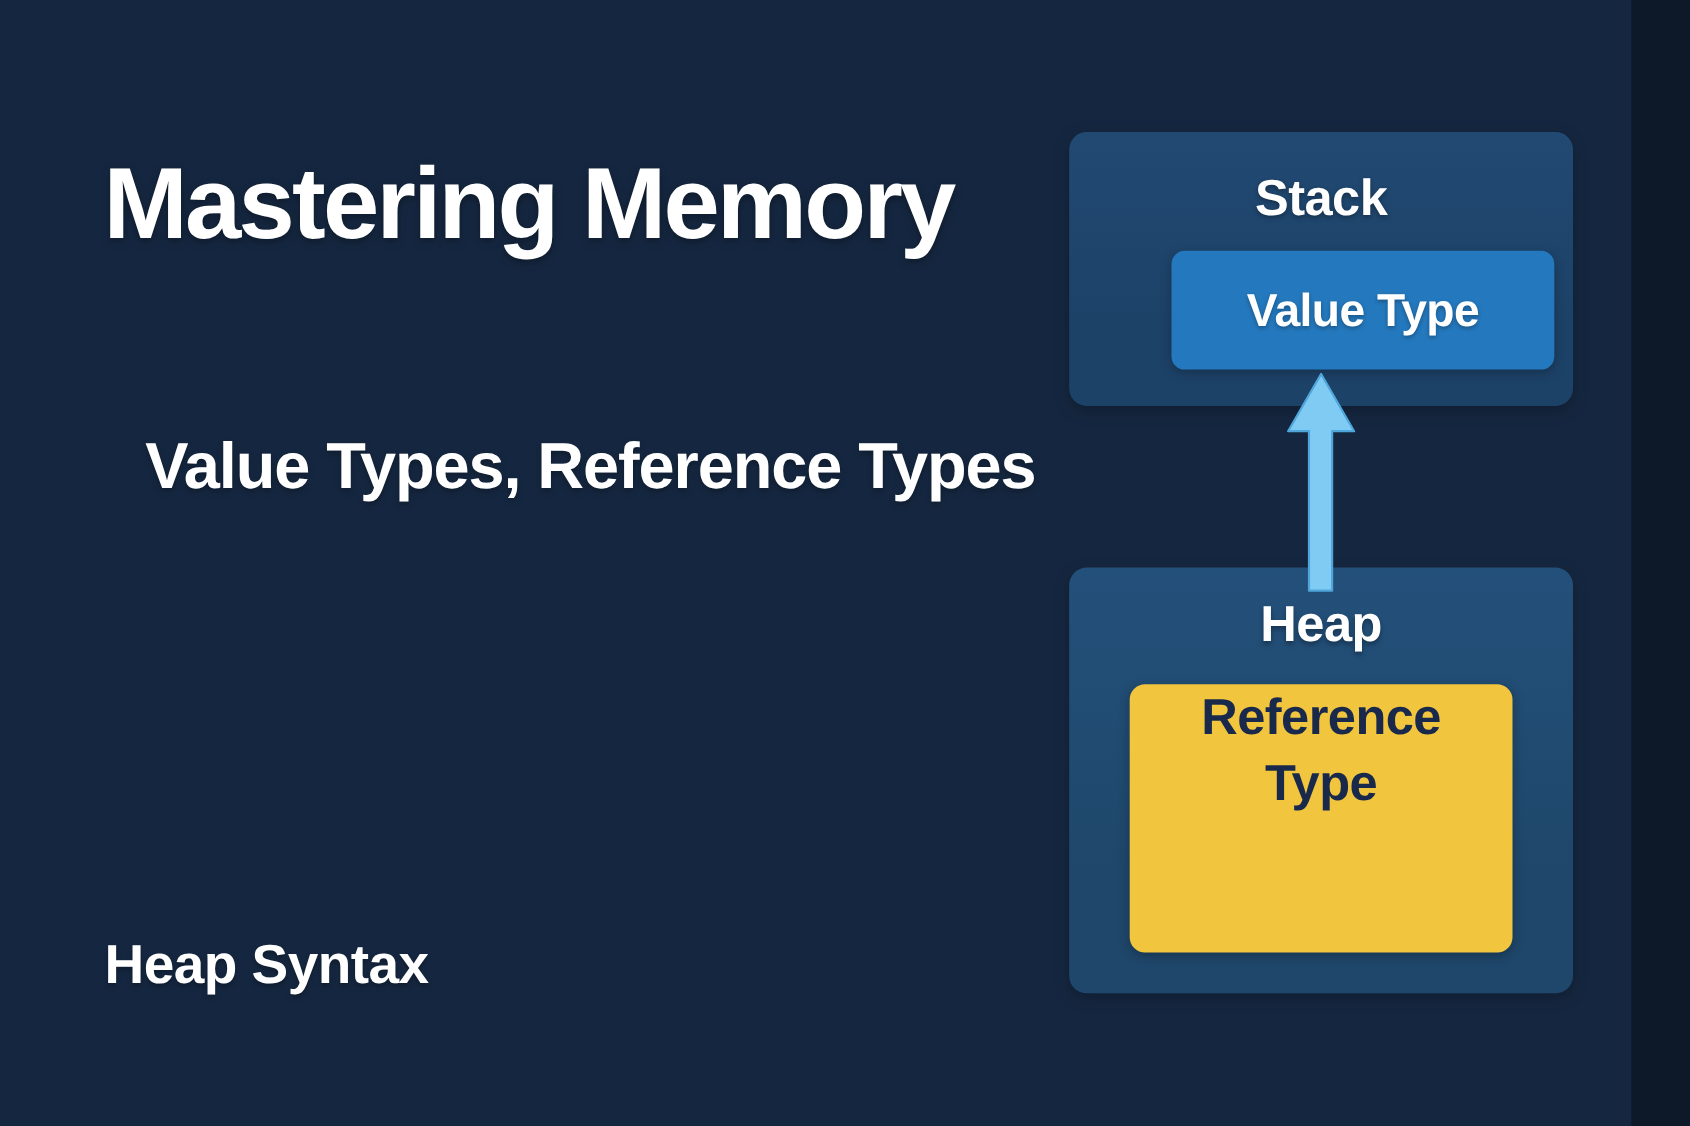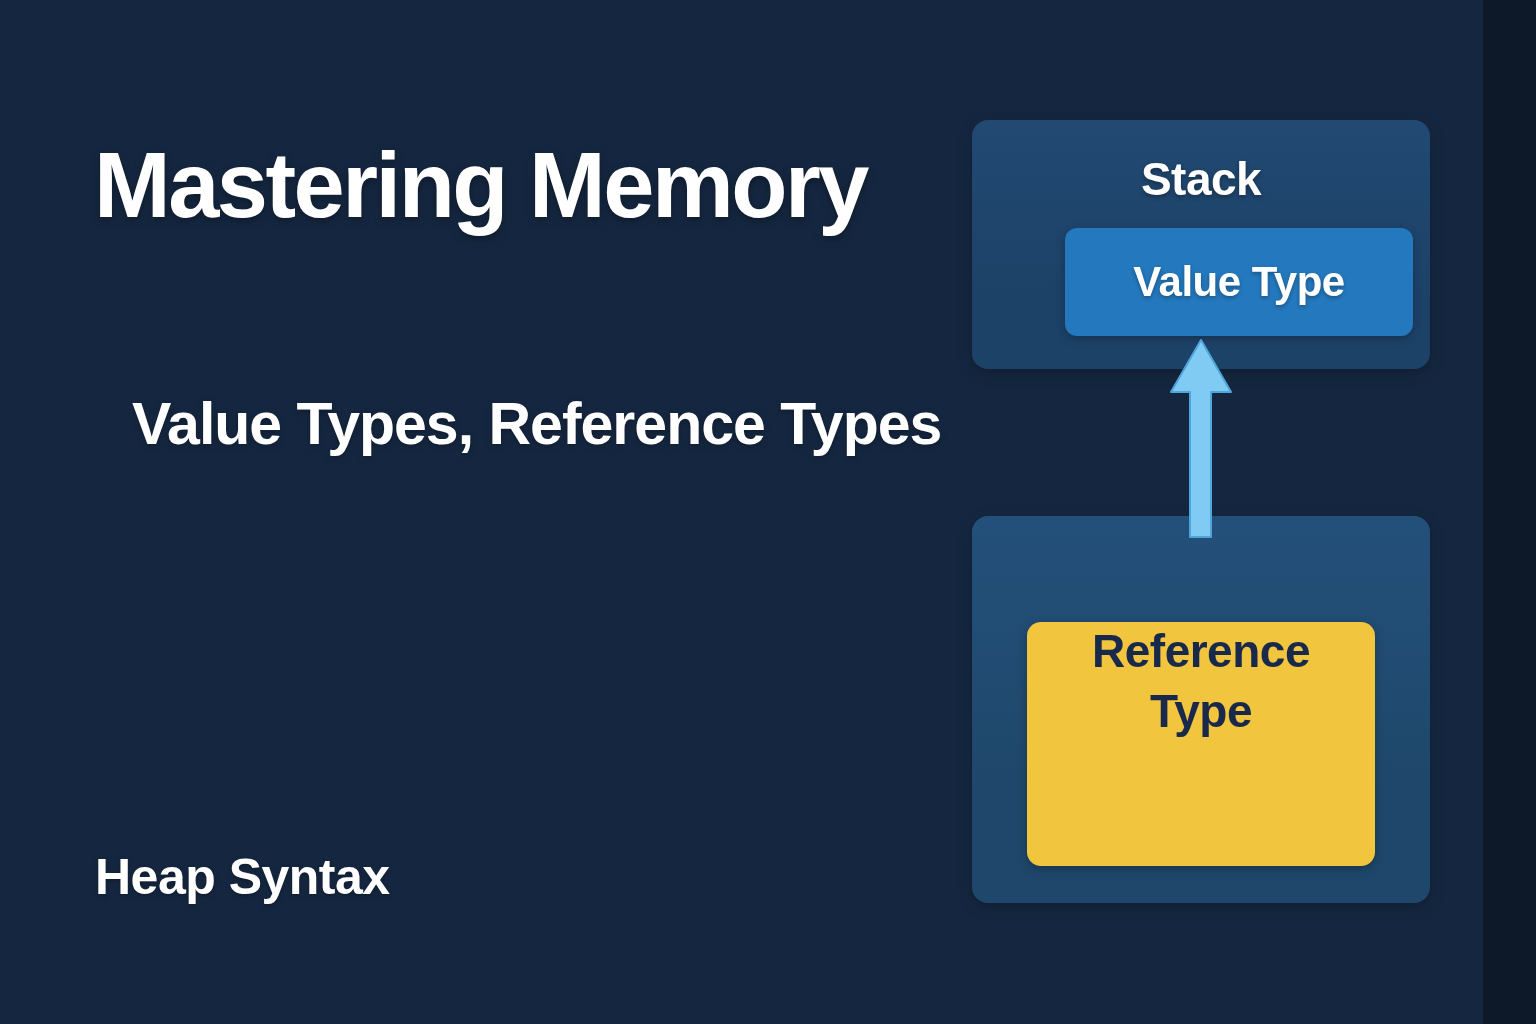--- a/index.html
+++ b/index.html
@@ -157,19 +157,20 @@
       <div class="value-box">
         <span>Value Type</span>
       </div>
     </div>
 
     <svg class="arrow-svg" viewBox="0 0 66 202" aria-hidden="true">
       <polygon points="33,2 63,54 43,54 43,199 22,199 22,54 3,54" fill="#7fcbf3" stroke="#4fa6da" stroke-width="2" stroke-linejoin="round"></polygon>
     </svg>
 
     <div class="mem-container heap-container">
+      <div class="mem-label">Heap</div>
       <div class="ref-box">
         <span>Reference Type</span>
       </div>
     </div>
 
   </div>
 </div>
 
 </body></html>

